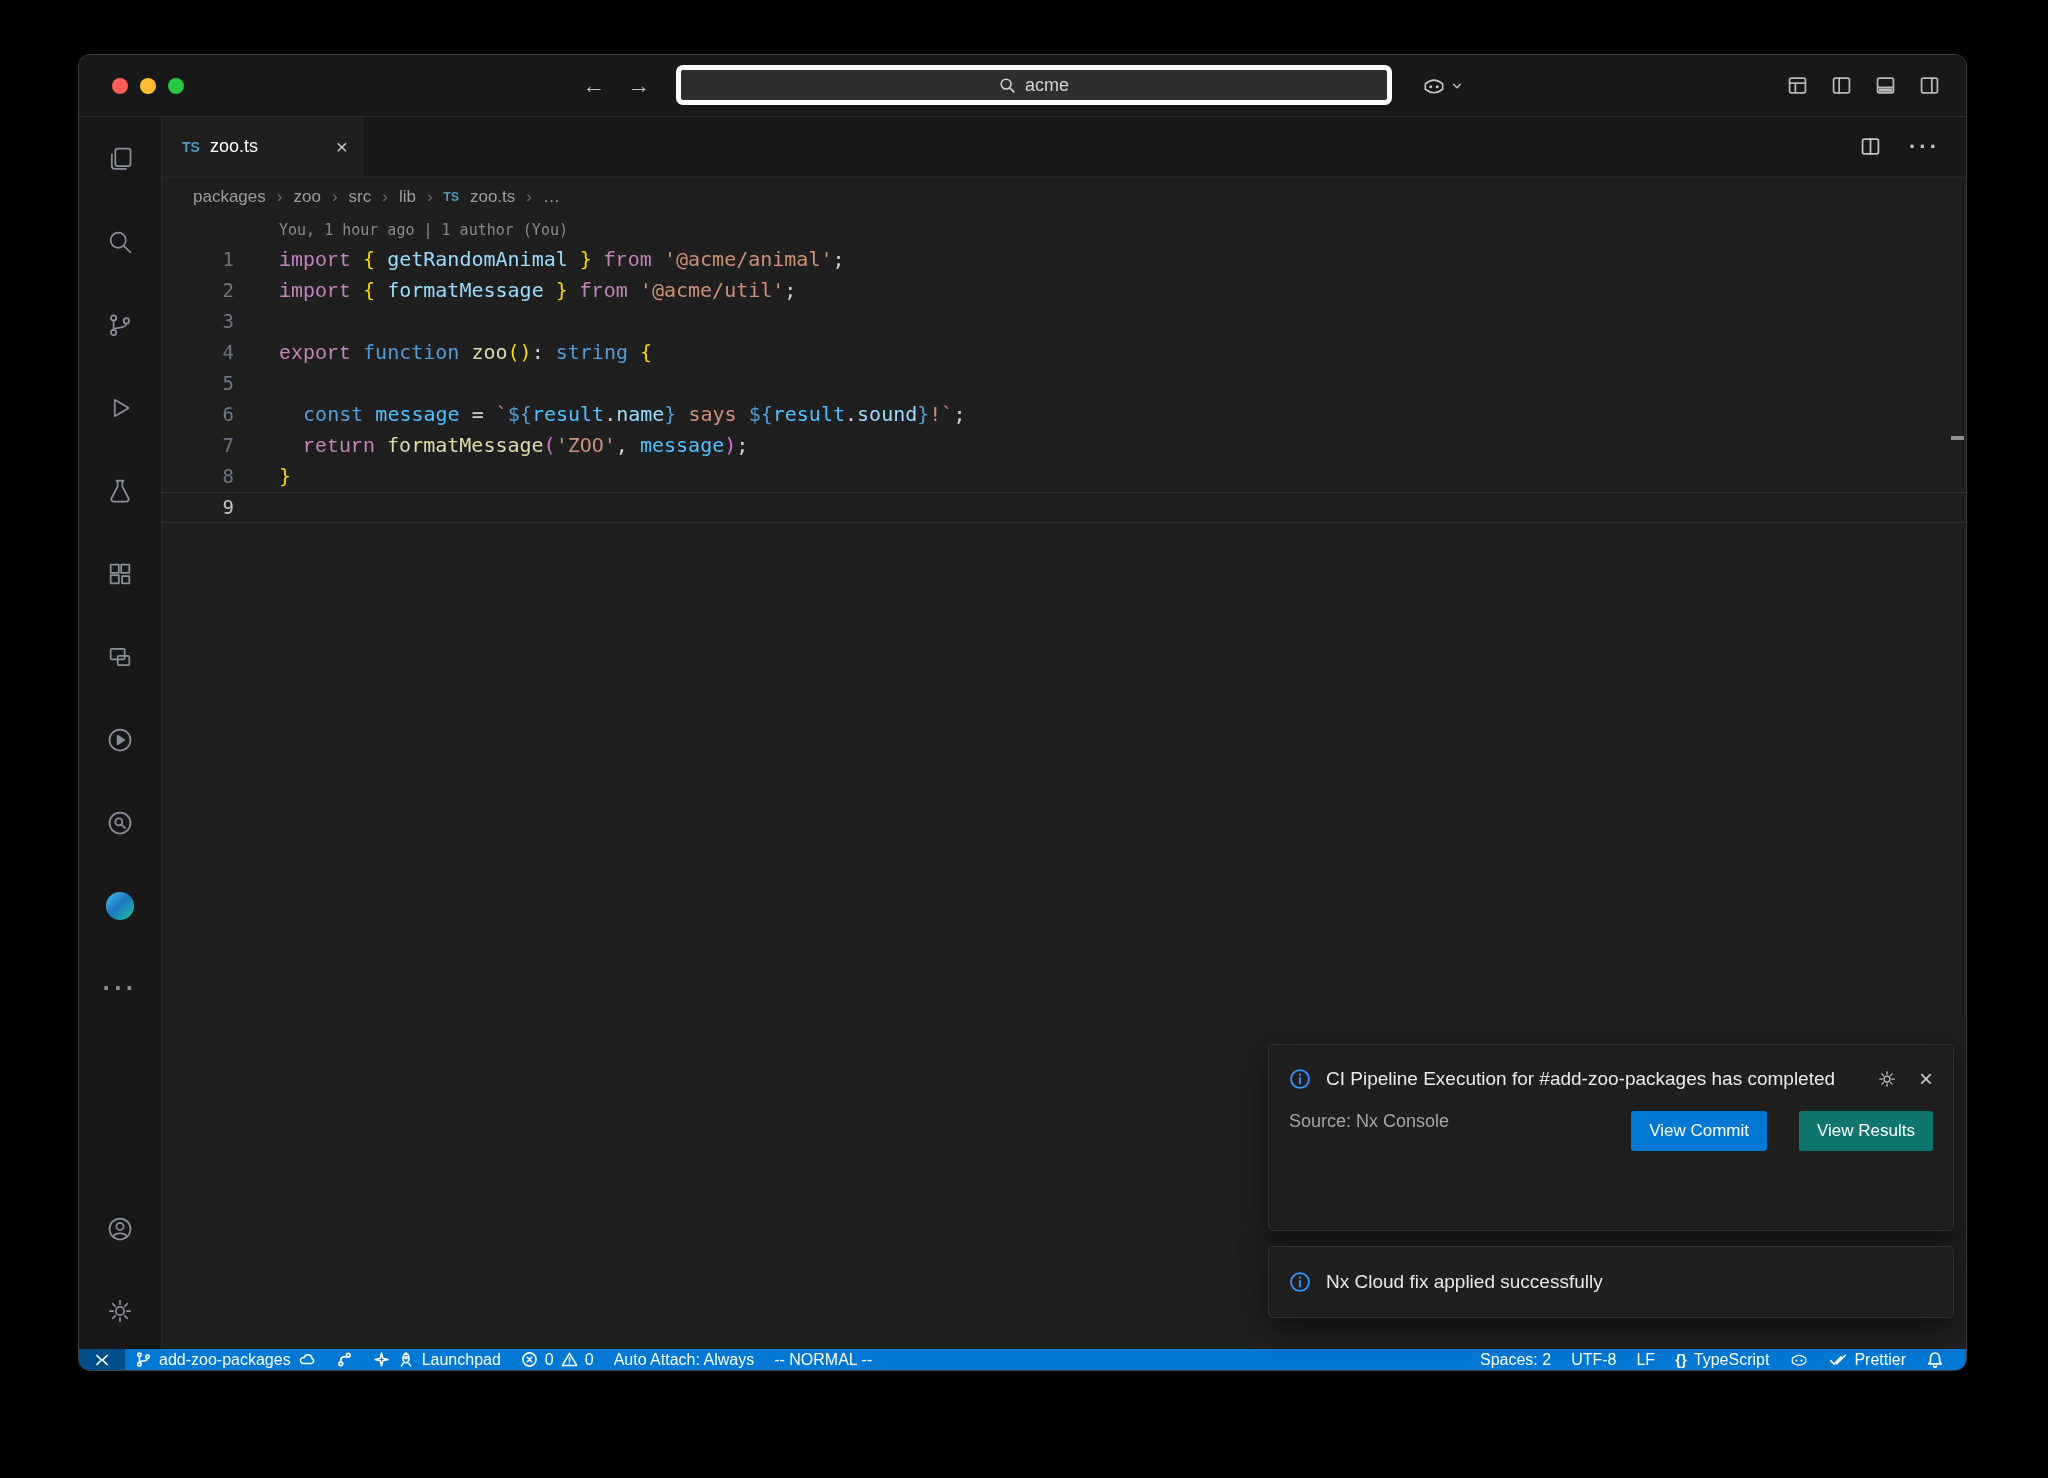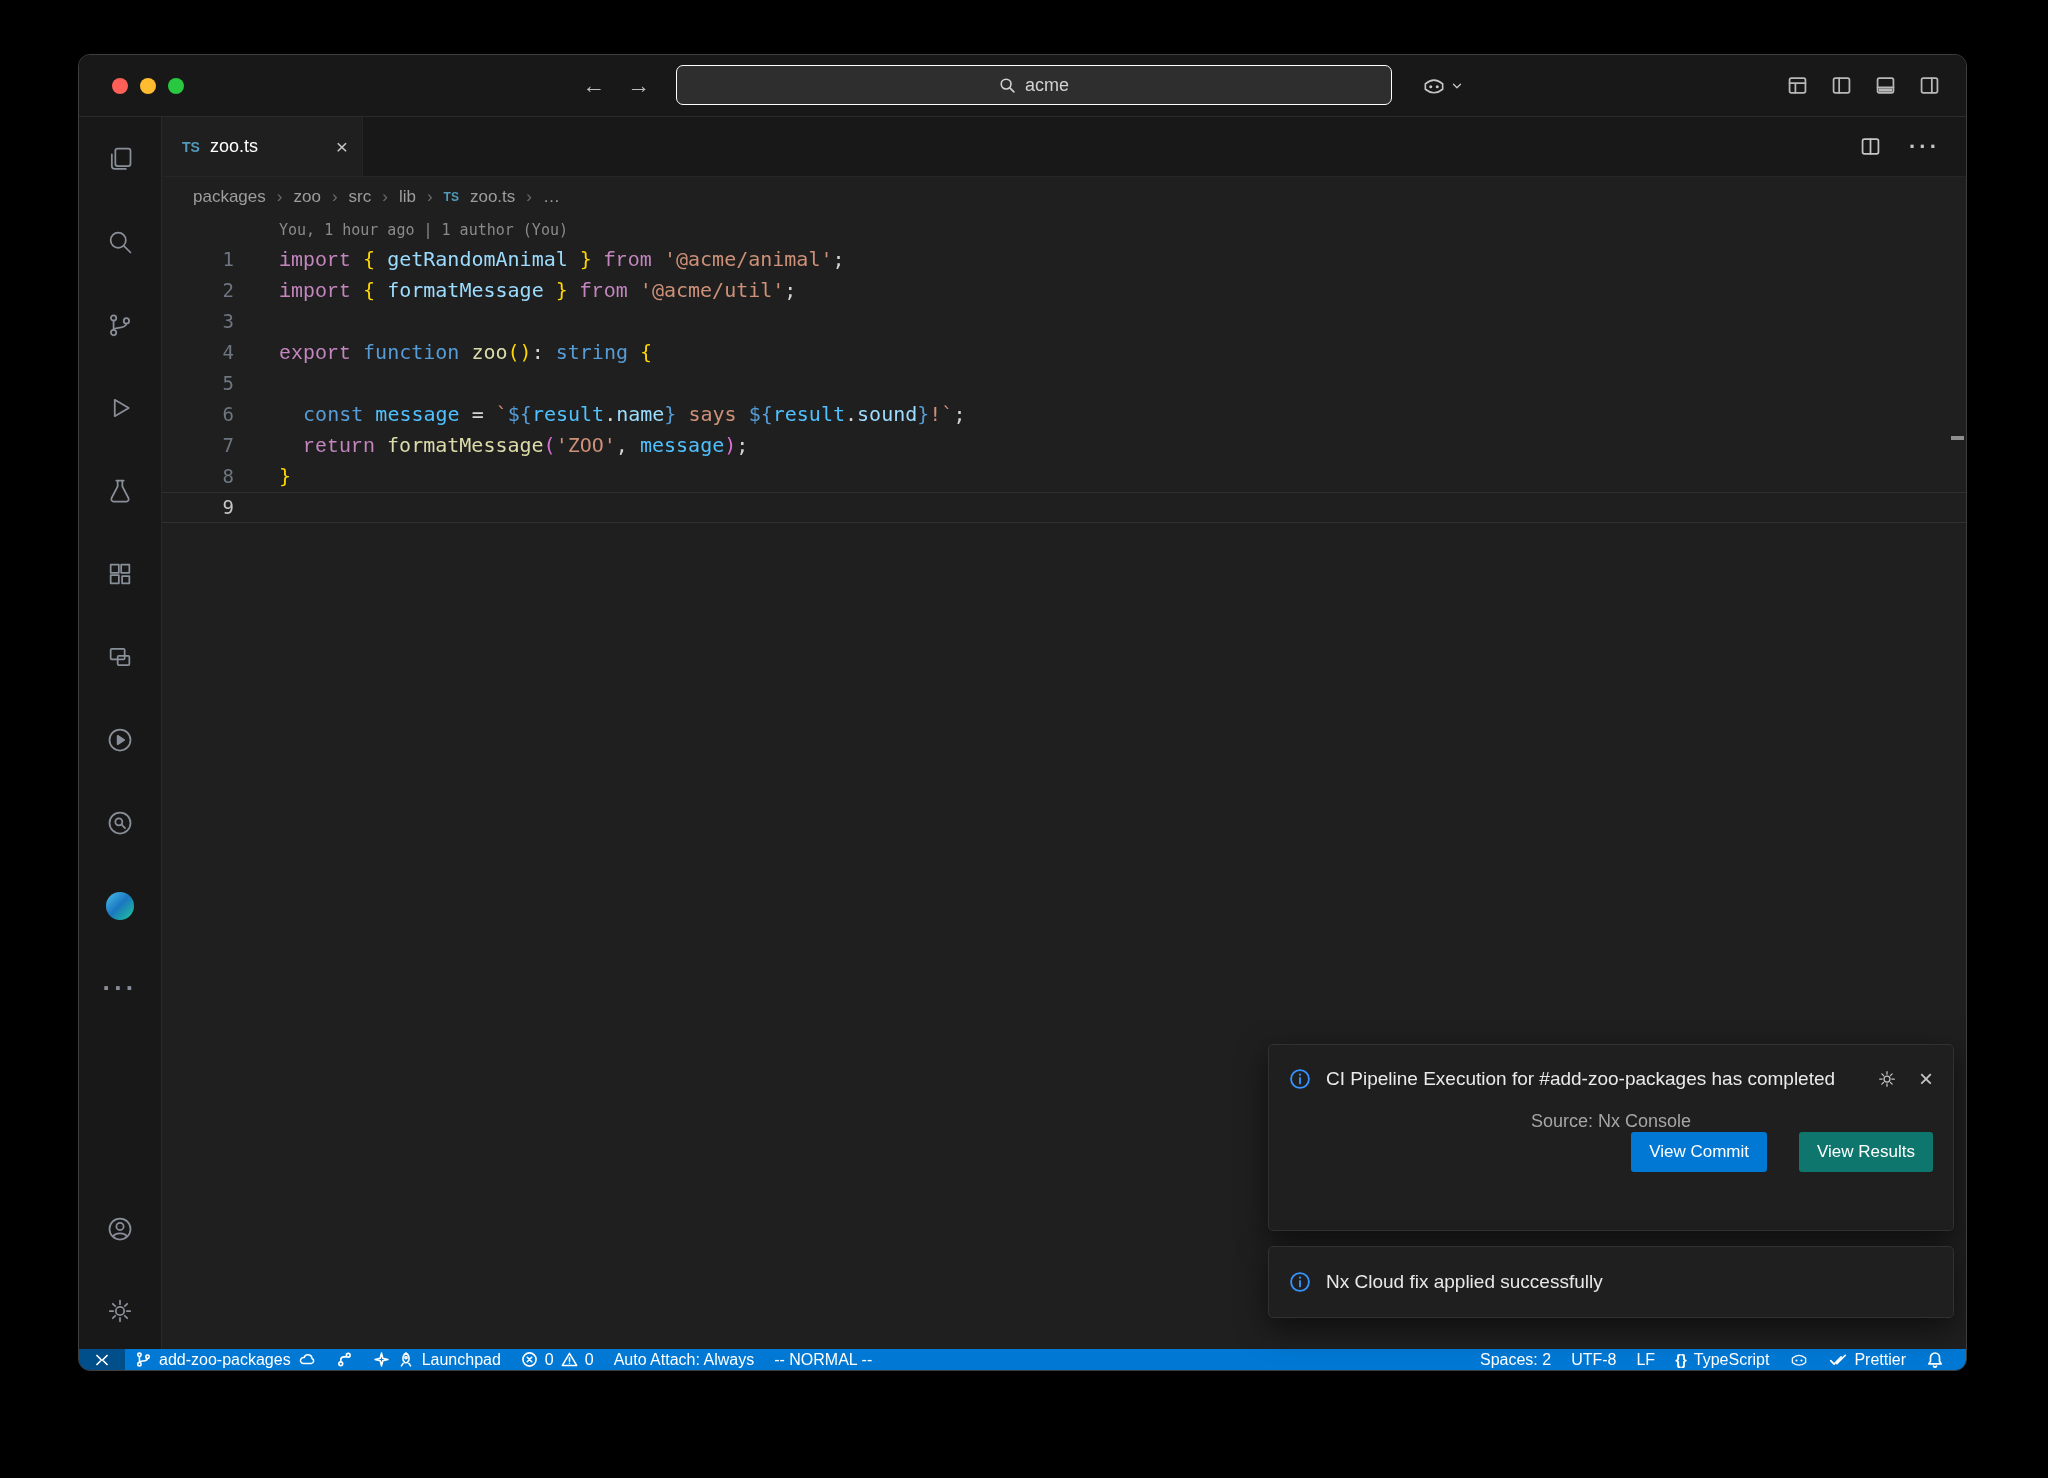--- a/index.html
+++ b/index.html
@@ -22,21 +22,21 @@
   
   .titlebar{height:61px;flex:none;background:#181818;border-bottom:1px solid #2a2a2a;position:relative;}
   .traffic-lights{position:absolute;left:33px;top:0;height:100%;display:flex;align-items:center;gap:12px;}
   .tl{width:16px;height:16px;border-radius:50%;display:block;}
   .tl.close{background:#ff5f57;}
   .tl.min{background:#febc2e;}
   .tl.max{background:#28c840;}
   .nav-arrows{position:absolute;left:503px;top:0;height:100%;display:flex;align-items:center;gap:22px;color:#bdbdbd;font-size:23px;}
   .command-center{
     position:absolute;left:597px;top:10px;width:716px;height:40px;box-sizing:border-box;
-    background:#2e2e2e;border:1px solid #ffffff;border-radius:7px;
+    background:#2e2e2e;border:5px solid #ffffff;border-radius:7px;
     display:flex;align-items:center;justify-content:center;gap:9px;color:#d2d2d2;font-size:18px;
   }
   .copilot{position:absolute;left:1342px;top:0;height:100%;display:flex;align-items:center;gap:3px;color:#c6c6c6;}
   .layout-controls{position:absolute;right:26px;top:0;height:100%;display:flex;align-items:center;gap:23px;color:#b8b8b8;}
 
   
   .main{flex:1;display:flex;min-height:0;}
   .activitybar{width:82px;flex:none;background:#181818;border-right:1px solid #2a2a2a;display:flex;flex-direction:column;}
   .ab-item{width:82px;height:83px;flex:none;display:flex;align-items:center;justify-content:center;color:#898f98;}
   .ab-item.small{height:76px;}
@@ -76,21 +76,21 @@
 
   
   .notifications{position:absolute;right:12px;bottom:52px;width:686px;display:flex;flex-direction:column;gap:15px;}
   .toast{background:#1f1f1f;border:1px solid #313131;border-radius:5px;box-shadow:0 10px 30px rgba(0,0,0,.55);
          color:#e8e8e8;box-sizing:border-box;}
   .toast.big{height:187px;padding:20px 20px 16px;}
   .toast-head{display:flex;align-items:flex-start;gap:15px;}
   .toast-msg{width:540px;font-size:19px;line-height:1.52;color:#eaeaea;}
   .toast-controls{margin-left:auto;display:flex;gap:22px;color:#c5c5c5;align-items:center;padding-top:2px;}
   .toast-x{font-size:24px;line-height:1;}
-  .toast-foot{display:flex;align-items:center;margin-top:17px;flex-direction:column;}
+  .toast-foot{display:flex;margin-top:17px;}
   .toast-source{font-size:18px;color:#a6a6a6;}
   .btns{margin-left:auto;display:flex;gap:32px;}
   .btn{height:40px;padding:0 18px;display:flex;align-items:center;font-size:17px;border-radius:3px;color:#fff;border:none;}
   .btn.primary{background:#0078d4;}
   .btn.secondary{background:#0f766e;}
   .toast.small{height:72px;display:flex;align-items:center;padding:0 20px;gap:15px;font-size:19px;}
 
   
   .statusbar{height:21px;flex:none;background:#0078d4;display:flex;align-items:center;color:#fff;font-size:16px;}
   .sb-item{display:flex;align-items:center;gap:7px;padding:0 10px;height:100%;white-space:nowrap;}

